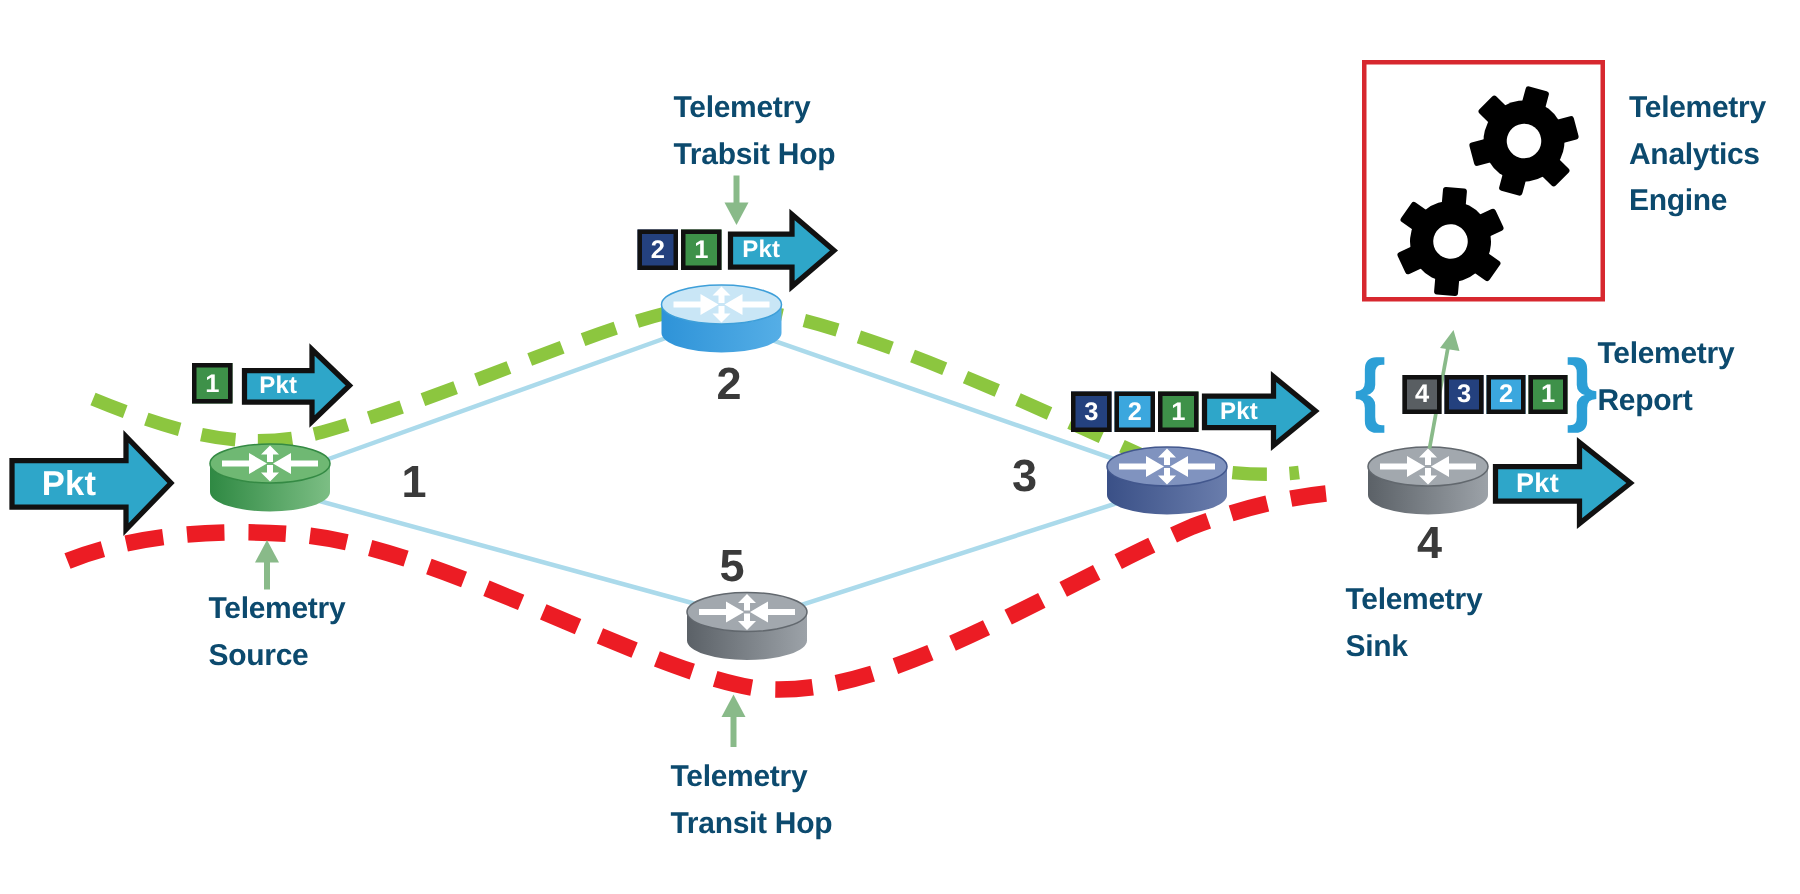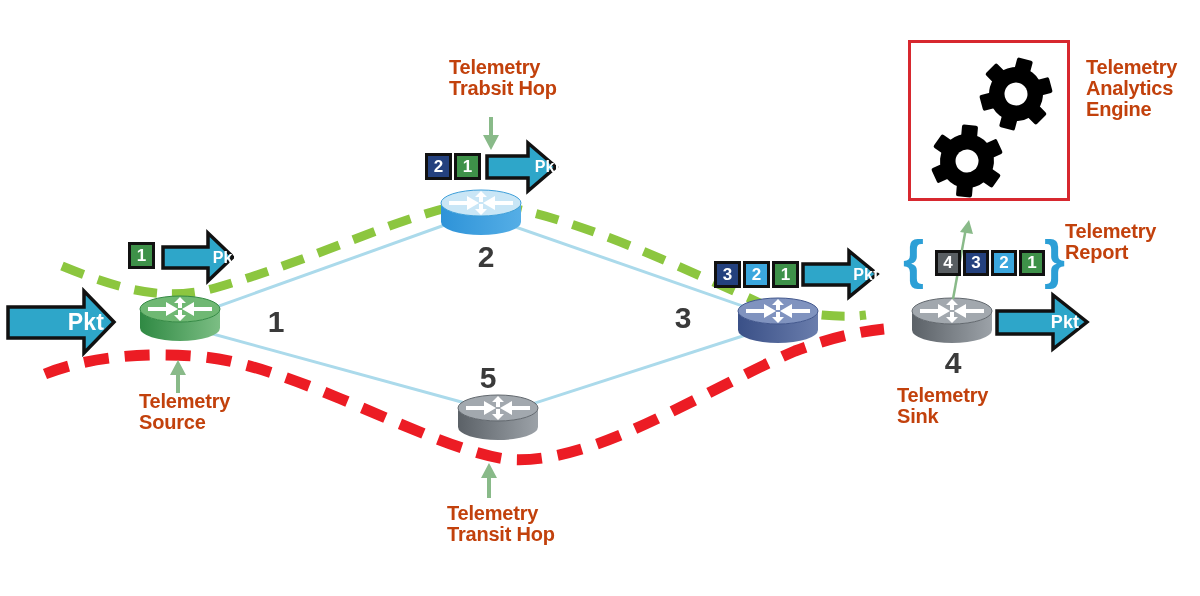--- a/index.html
+++ b/index.html
@@ -2,38 +2,38 @@
 <html><head>
 <meta charset="utf-8">
 <style>
   html,body{margin:0;padding:0;background:#ffffff;}
   .stage{
     position:relative;width:1200px;height:596px;overflow:hidden;background:#ffffff;
     font-family:"Liberation Sans","DejaVu Sans",sans-serif;
   }
   .stage svg.canvas{position:absolute;left:0;top:0;}
   .lbl{
-    position:absolute;font-size:20px;line-height:21px;font-weight:bold;color:#c2410c;
+    position:absolute;font-size:20px;line-height:31px;font-weight:bold;color:#0c4a6e;
     white-space:pre-line;letter-spacing:-0.2px;
   }
   .nodenum{
     position:absolute;width:32px;text-align:center;font-size:30px;line-height:32px;
     font-weight:bold;color:#3A3A3A;
   }
   .pbox{
     position:absolute;box-sizing:border-box;width:27px;height:27px;border:3px solid #111;
     color:#fff;font-weight:bold;font-size:17px;line-height:21px;text-align:center;
   }
   .pbox.small{width:26px;height:26px;line-height:20px;}
   .bg-green{background:#3E9149;}
   .bg-navy{background:#24417E;}
   .bg-lblue{background:#3BA7DE;}
   .bg-gray{background:#595E62;}
   .pkt{
-    position:absolute;color:#fff;font-weight:bold;text-align:center;letter-spacing:0.2px;margin-left:40px;
+    position:absolute;color:#fff;font-weight:bold;text-align:center;letter-spacing:0.2px;
   }
   .brace{
     position:absolute;color:#2C9FD6;font-weight:bold;font-size:54px;line-height:54px;
   }
   .engine-box{
     position:absolute;left:908px;top:40px;width:162px;height:161px;box-sizing:border-box;
     border:3.5px solid #D7282F;background:#fff;
   }
 </style>
 </head>

